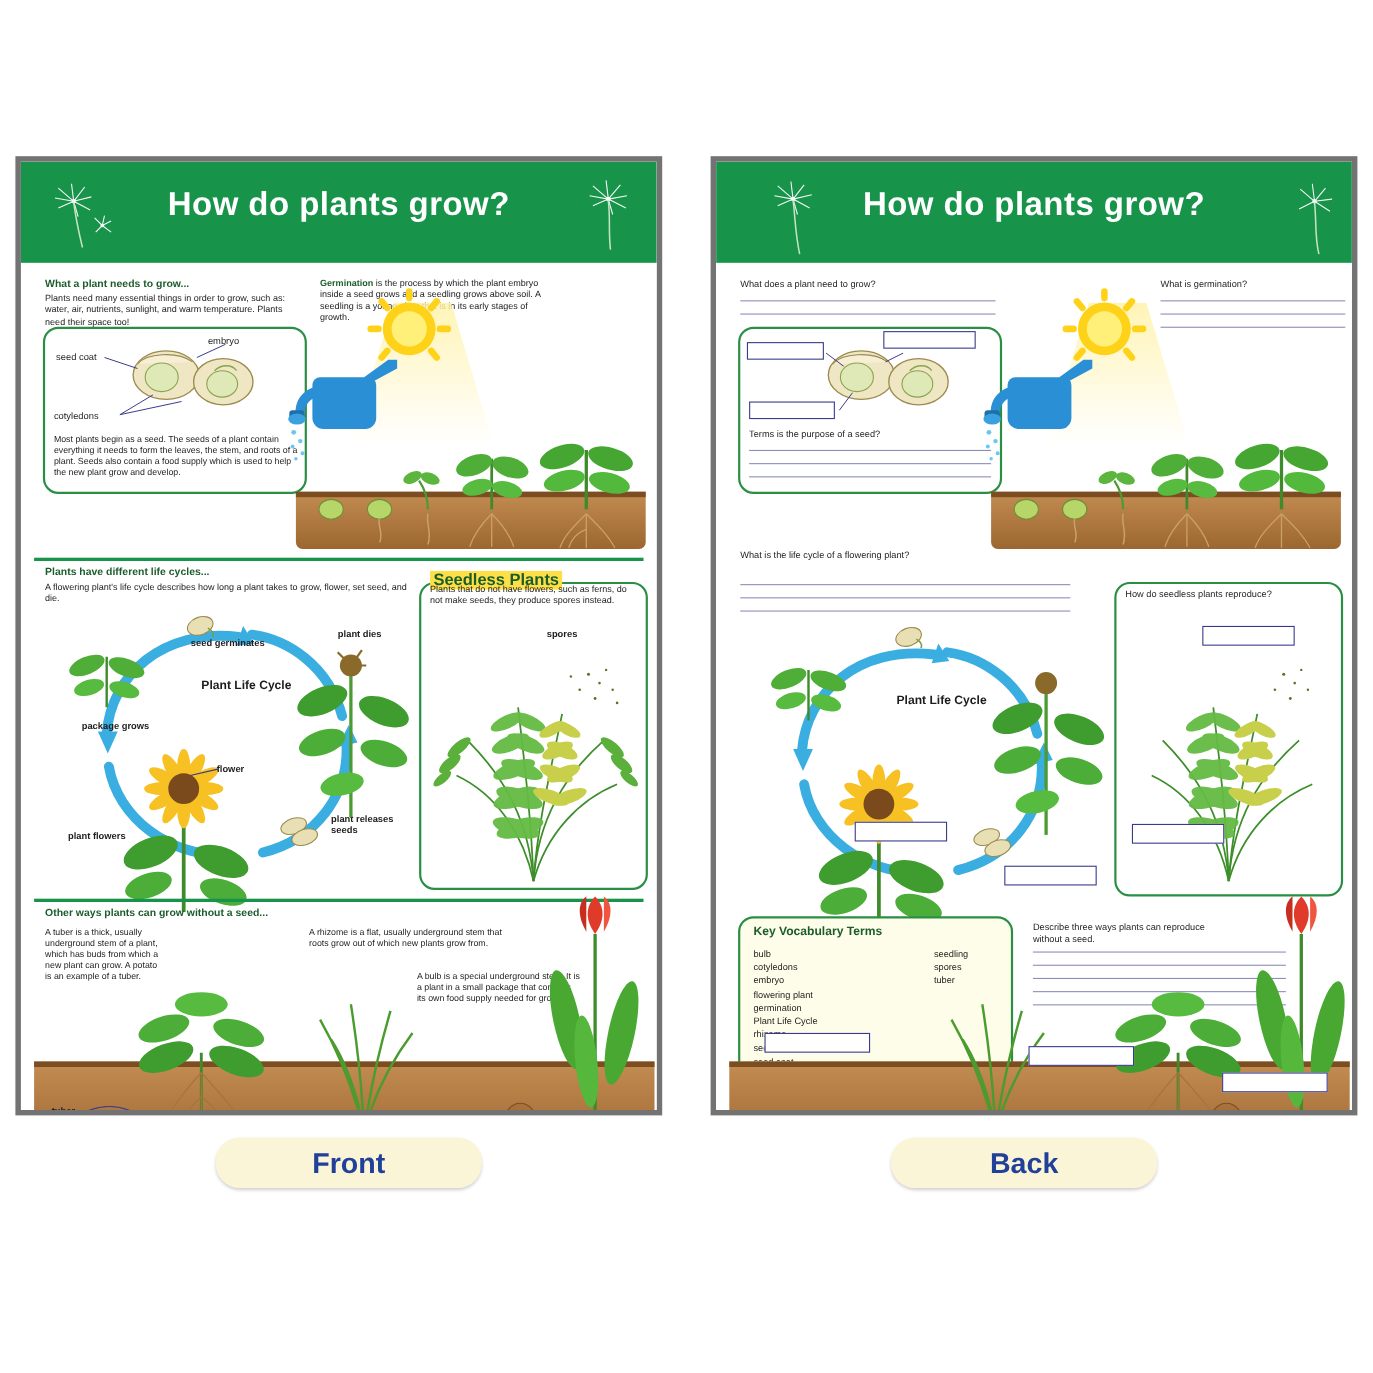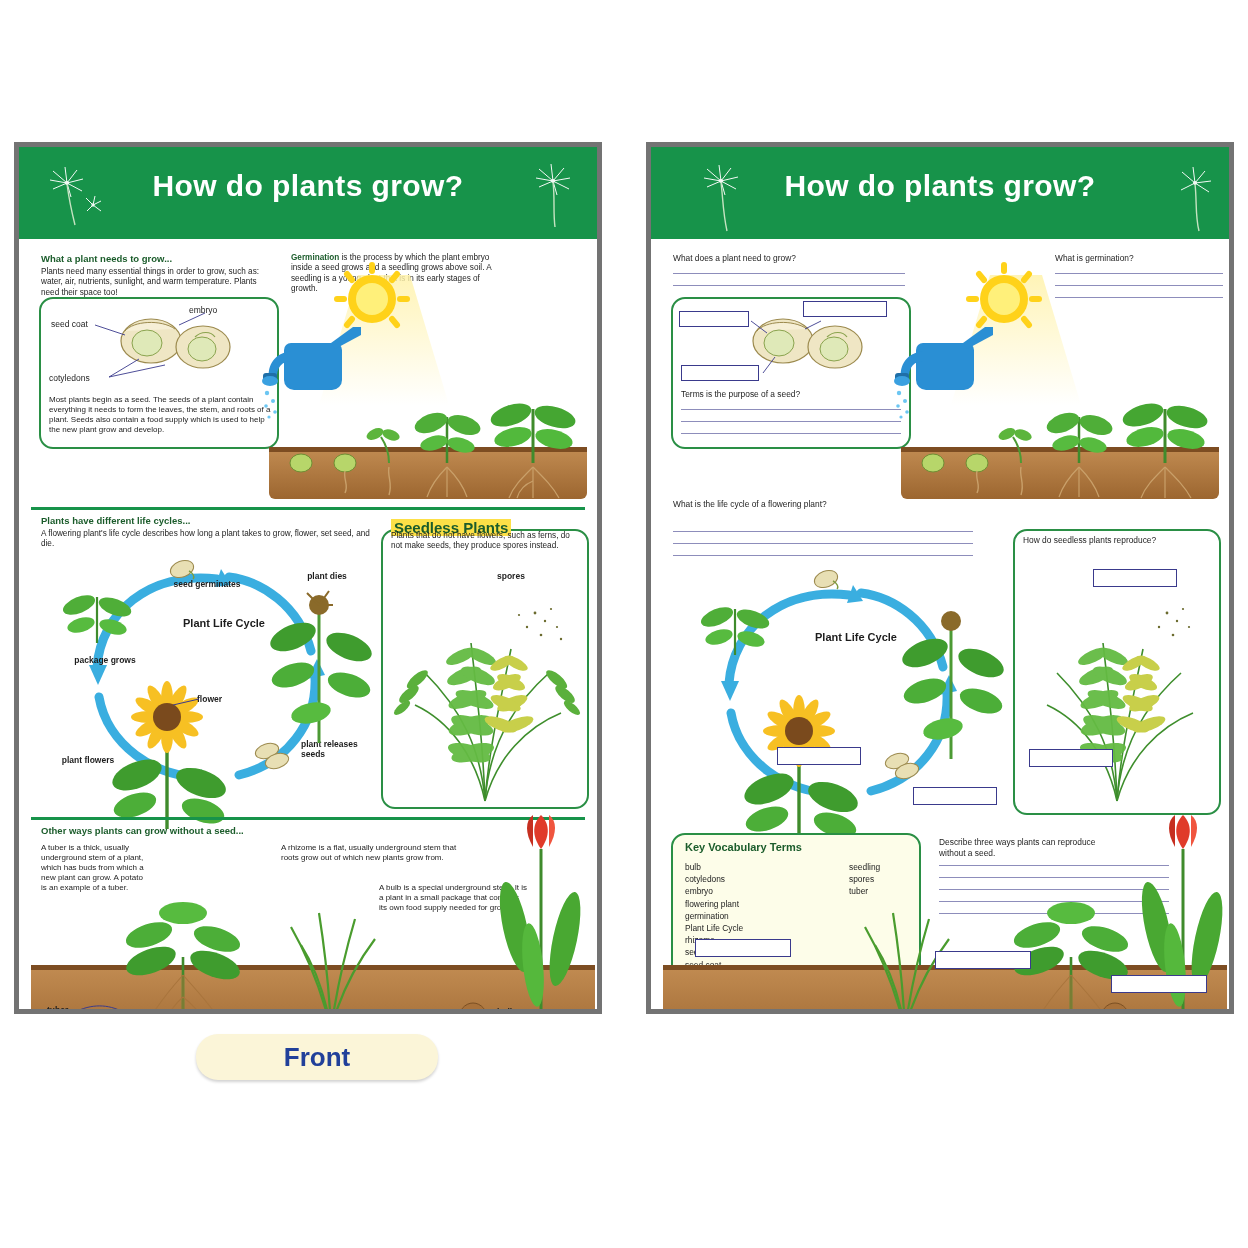--- a/index.html
+++ b/index.html
@@ -861,14 +861,17 @@
       <div class="ansbox" style="left:44px; top:700px; width:96px; height:18px;"></div>
       <div class="ansbox" style="left:284px; top:712px; width:96px; height:18px;"></div>
       <div class="ansbox" style="left:460px; top:736px; width:96px; height:18px;"></div>
 
     </div>
   </div>
 
   <div class="pill" style="left:196px; top:1034px; width:242px; height:46px;">
     <span>Front</span>
   </div>
+  <div class="pill" style="left:810px; top:1034px; width:242px; height:46px;">
+    <span>Back</span>
+  </div>
 
 </div>
 
 </body></html>

